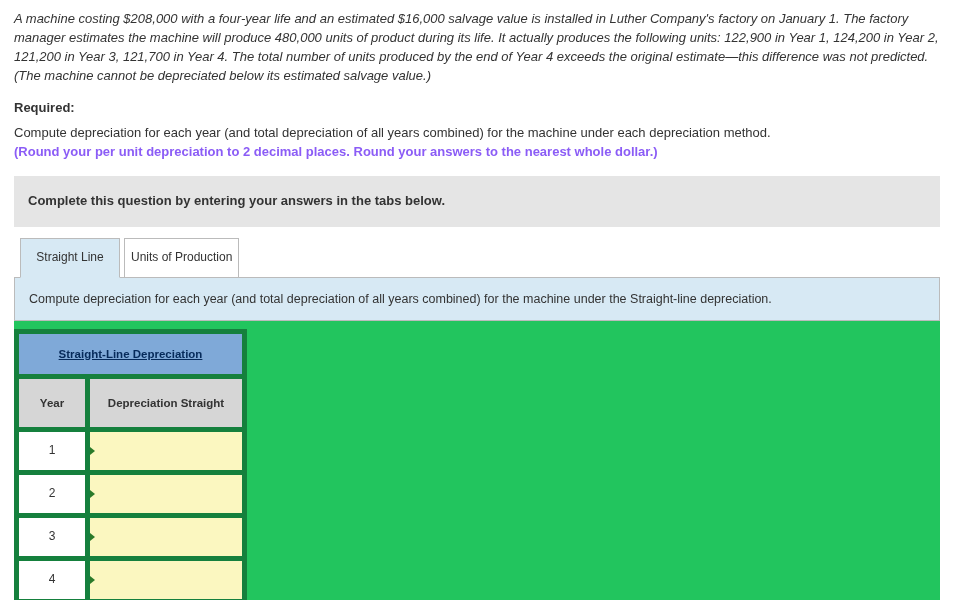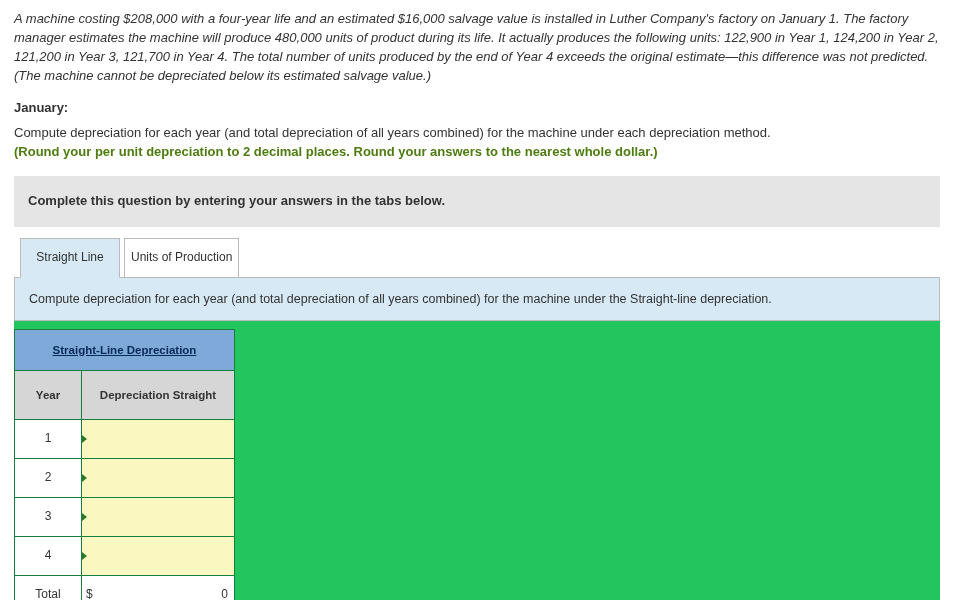--- a/index.html
+++ b/index.html
@@ -7,21 +7,21 @@
     font-size: 13px;
     color: #333;
     margin: 0;
     padding: 10px 14px;
     width: 954px;
     box-sizing: border-box;
     line-height: 1.45;
   }
   .problem-text { font-size: 13px; color: #333; margin-bottom: 14px; font-style: italic; }
   .required-label { font-weight: bold; margin: 14px 0 6px; }
-  .red-note { color: #4d7c0f; font-weight: bold; }
+  .red-note { color: #8b5cf6; font-weight: bold; }
   .panel {
     background: #22c55e;
     margin-top: 14px;
     border: 0;
   }
   .panel-header {
     background: #e5e5e5;
     padding: 16px 14px;
     font-weight: bold;
     font-size: 13px;
@@ -56,21 +56,21 @@
     border: 1px solid #bbb;
     padding: 12px 14px;
     font-size: 12.5px;
   }
   .table-wrap { margin-top: 8px; }
   table.sl {
     border-collapse: collapse;
     font-size: 12px;
   }
   table.sl th, table.sl td {
-    border: 1px solid #15803d;
+    border: 5px solid #15803d;
     padding: 10px 6px;
     text-align: center;
     height: 18px;
     background: #fff;
   }
   table.sl .title-row th {
     background: #7fa9d8;
     color: #062a5a;
     font-weight: bold;
     text-decoration: underline;
@@ -123,21 +123,21 @@
   }
   .nav-prev { background:#9fb6c9; }
   .nav-next { background:#2f5f9e; cursor:pointer; }
   .chev { font-size: 12px; font-weight: bold; }
 </style>
 </head>
 <body>
 
 <div class="problem-text">A machine costing $208,000 with a four-year life and an estimated $16,000 salvage value is installed in Luther Company's factory on January 1. The factory manager estimates the machine will produce 480,000 units of product during its life. It actually produces the following units: 122,900 in Year 1, 124,200 in Year 2, 121,200 in Year 3, 121,700 in Year 4. The total number of units produced by the end of Year 4 exceeds the original estimate—this difference was not predicted. (The machine cannot be depreciated below its estimated salvage value.)</div>
 
-<div class="required-label">January:</div>
+<div class="required-label">Required:</div>
 
 <div>
   <span>Compute depreciation for each year (and total depreciation of all years combined) for the machine under each depreciation method.</span><br>
   <span class="red-note">(Round your per unit depreciation to 2 decimal places. Round your answers to the nearest whole dollar.)</span>
 </div>
 
 <div class="panel">
   <div class="panel-header">Complete this question by entering your answers in the tabs below.</div>
 
   <div class="tabs-row">

